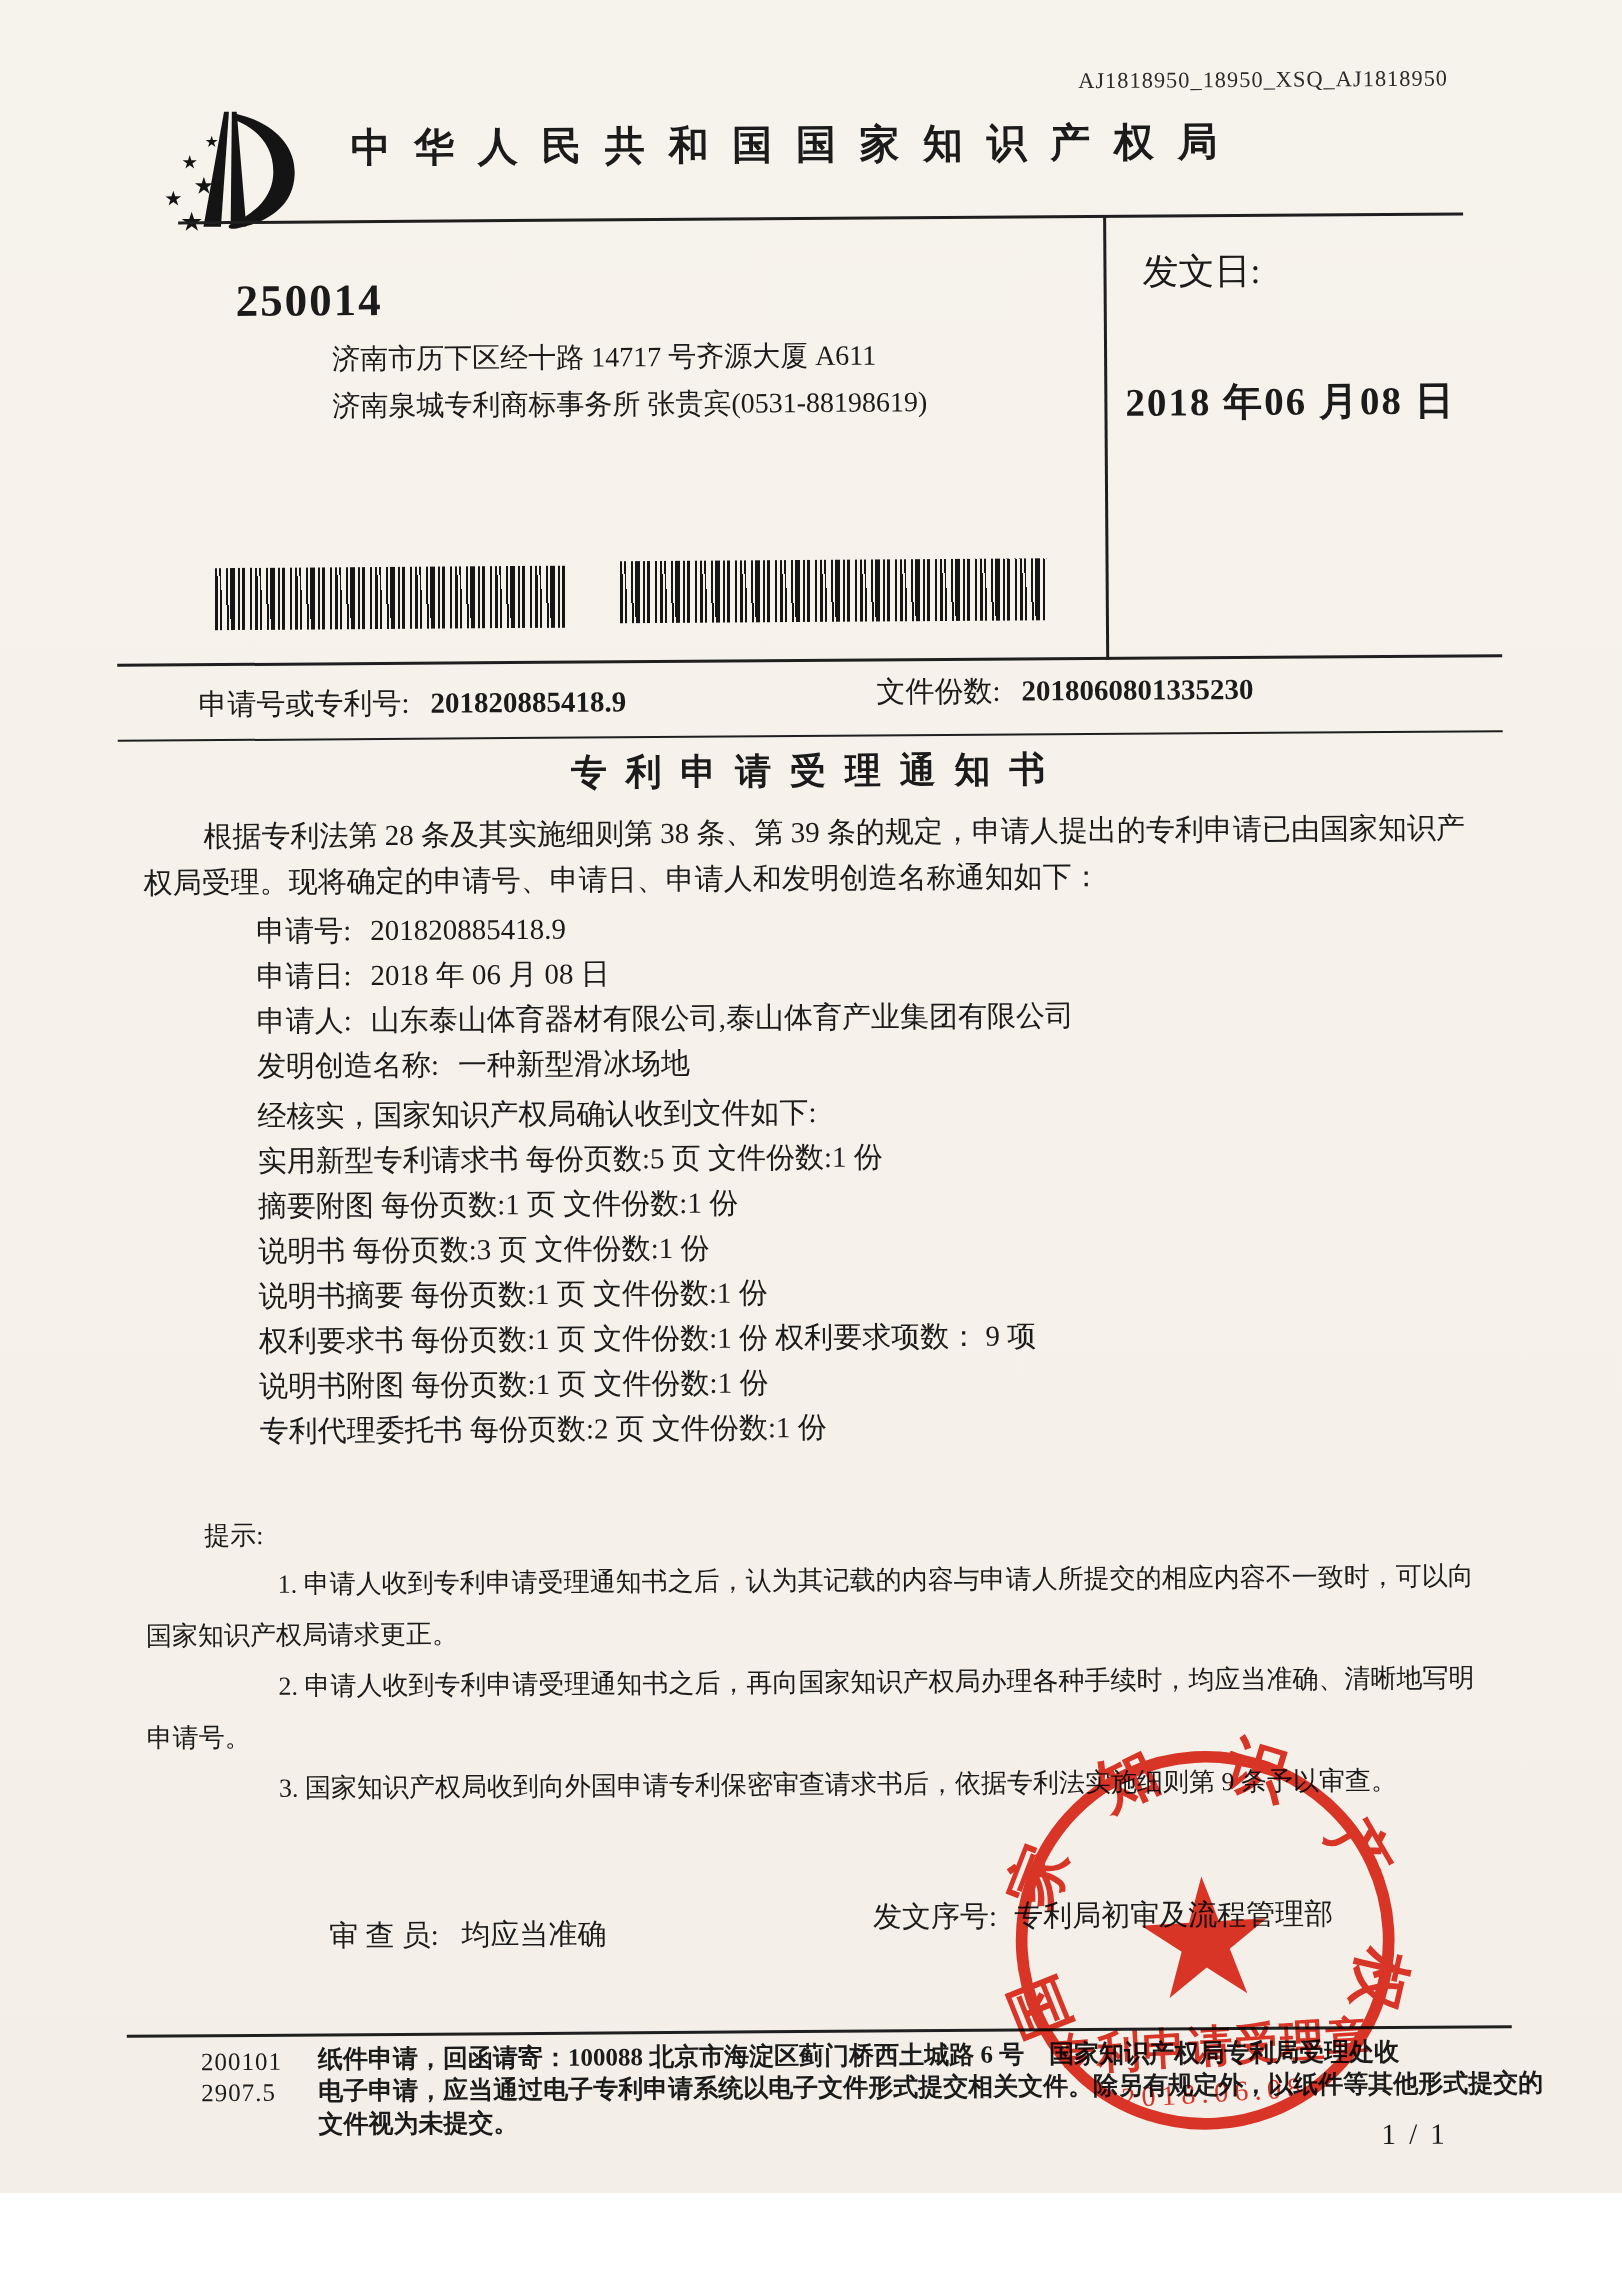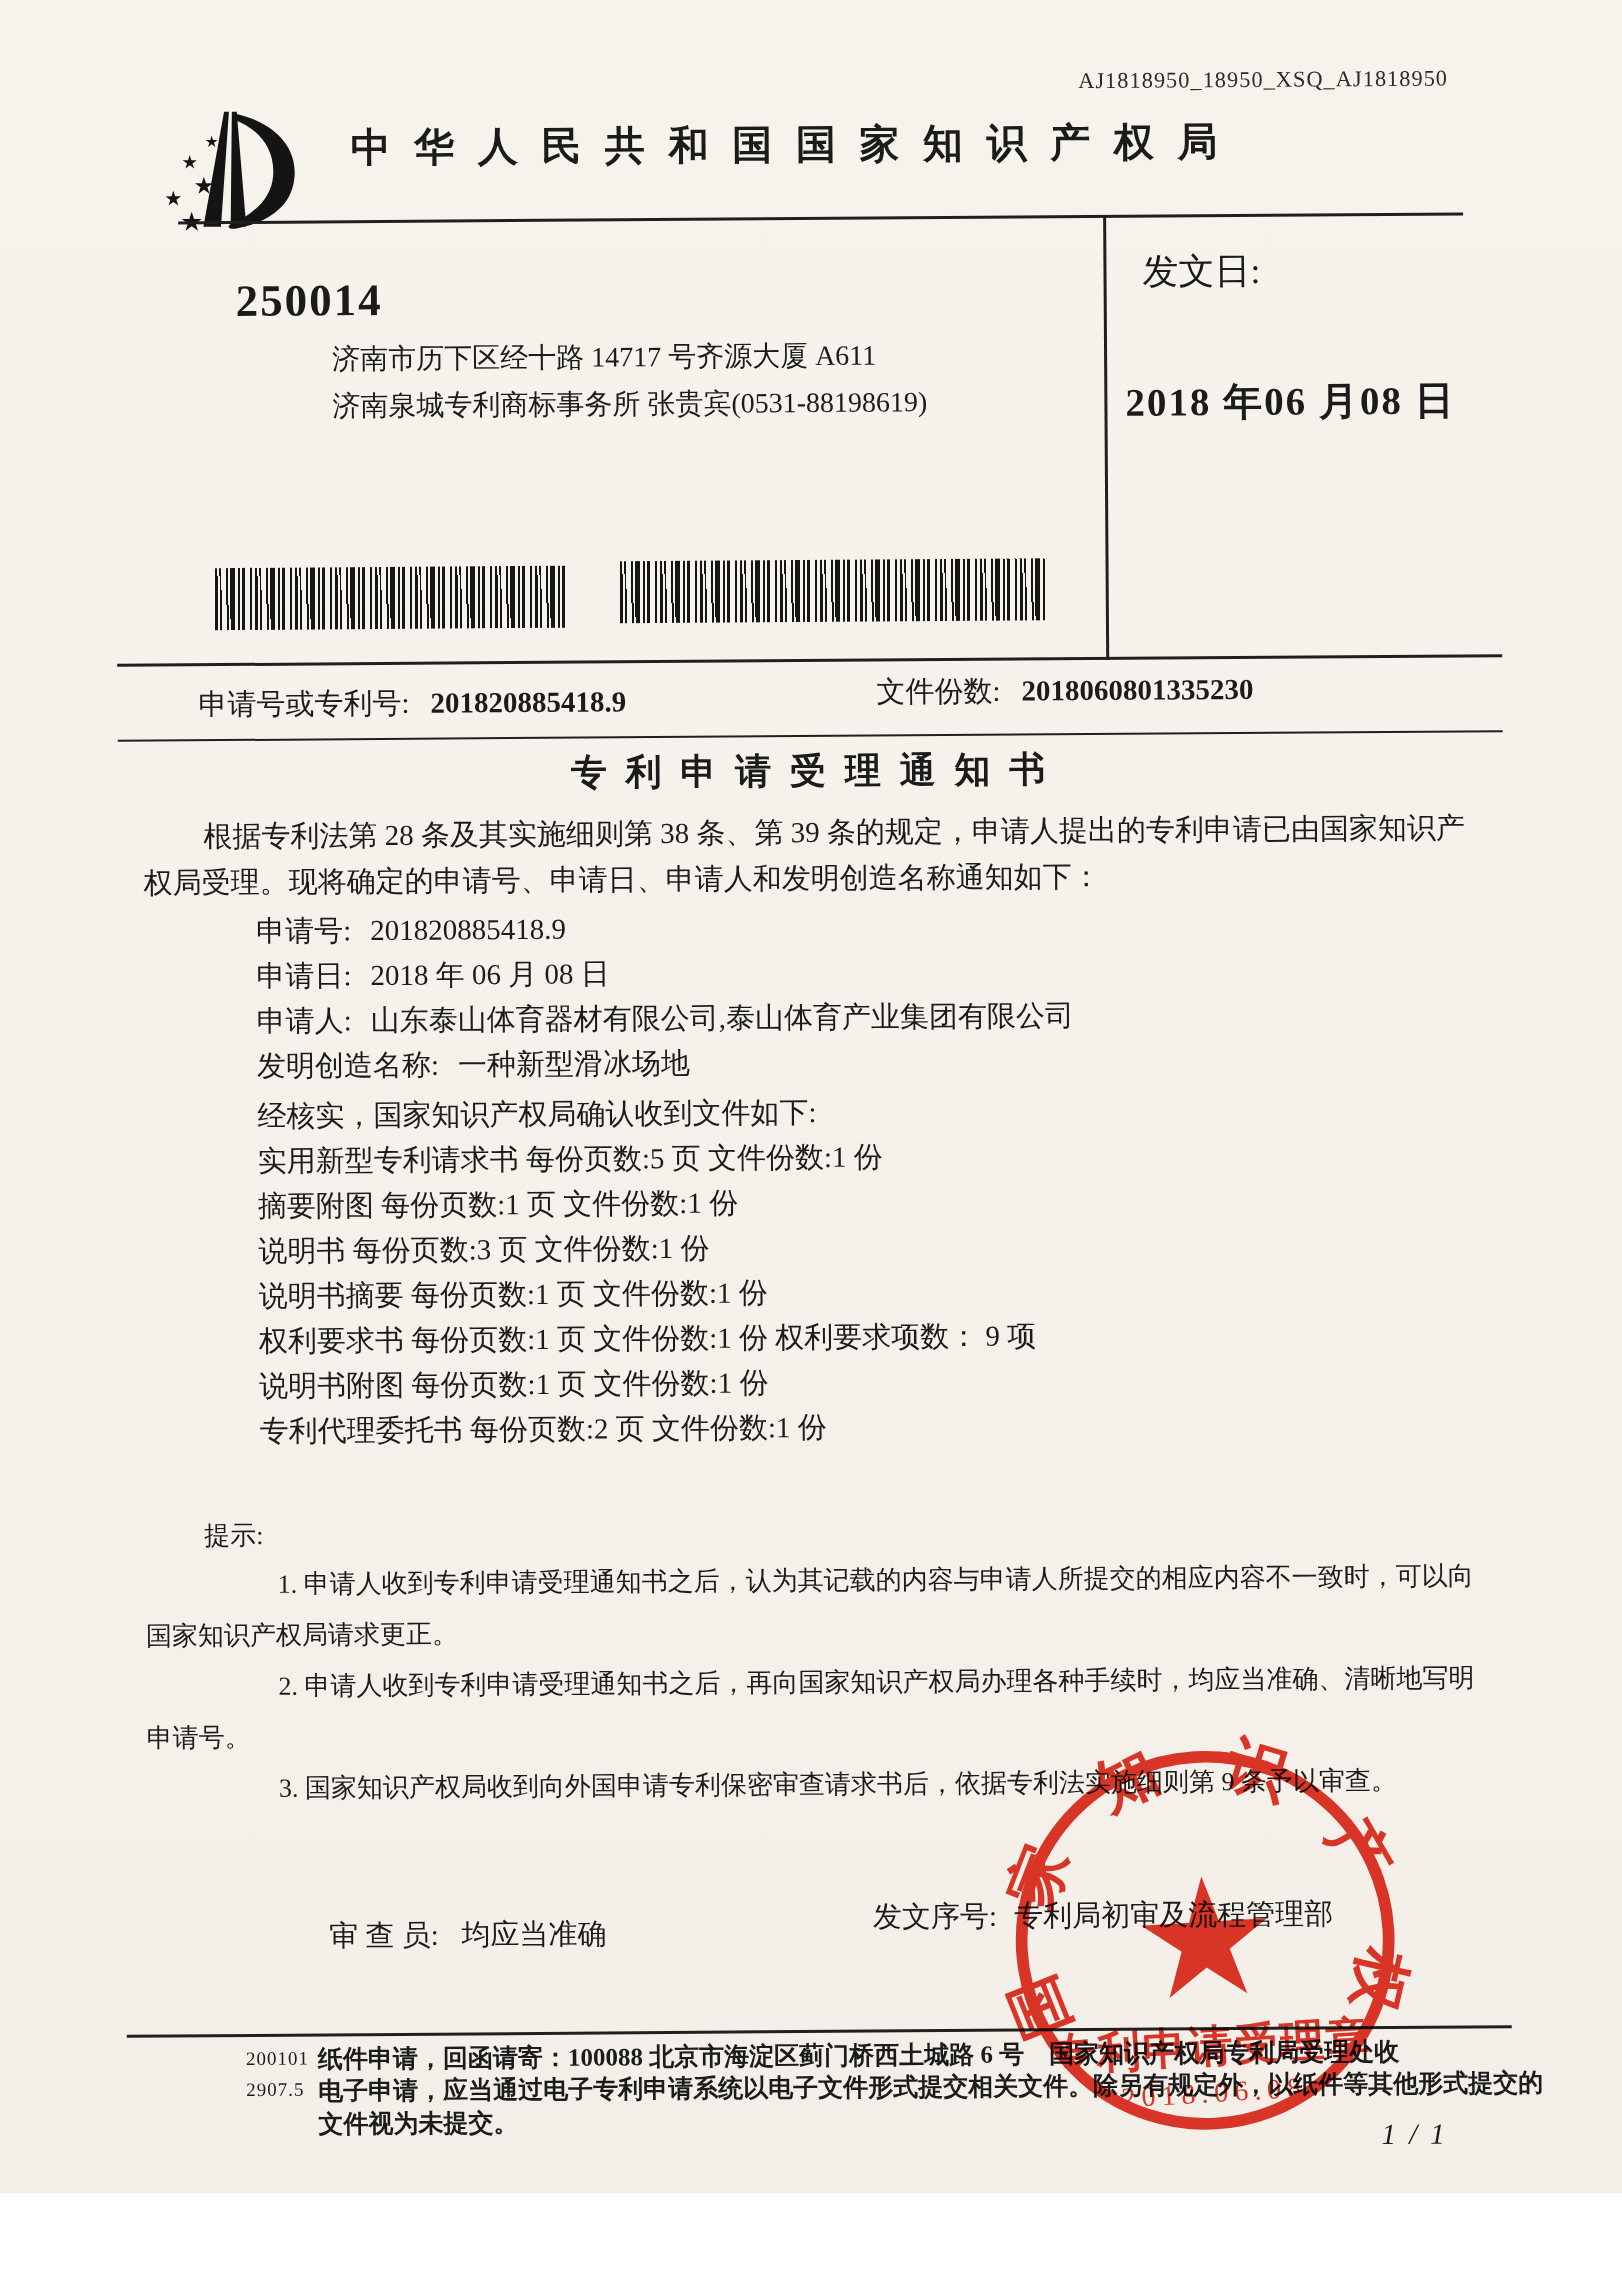--- a/index.html
+++ b/index.html
@@ -33,21 +33,21 @@
   .approw{font-size:29px;white-space:nowrap;}
   .approw b{font-weight:700;}
   .notice-title{font-size:36px;font-weight:700;letter-spacing:4.9px;text-align:center;width:100%;}
   .body-text{font-size:29px;line-height:46px;}
   .fieldline{font-size:29px;line-height:45px;white-space:nowrap;}
   .doclist{font-size:29px;line-height:45px;white-space:nowrap;}
   .tips-label{font-size:26px;}
   .tips{font-size:26px;line-height:51px;}
   .tips .tip{text-indent:132px;}
   .signoff{font-size:29px;white-space:nowrap;}
-  .footer-code{font-size:19px;letter-spacing:1px;margin-left:45px;}
+  .footer-code{font-size:25px;letter-spacing:1px;}
   .footer-text{font-size:25px;line-height:32px;font-weight:600;white-space:nowrap;}
   .pagenum{font-size:29px;letter-spacing:2.9px;}
   .stamp-wrap{mix-blend-mode:multiply;opacity:.94;transform:rotate(-3deg);}
   .white-strip{position:absolute;left:0;right:0;bottom:0;height:101px;background:#ffffff;}
 </style>
 </head>
 <body>
 
 <div class="page">
   <div class="tilt">
@@ -142,21 +142,21 @@
       <span>发文序号:</span>
       <span style="margin-left:9.8px;">专利局初审及流程管理部</span>
     </div>
 
     <div class="rule" style="left:119px;top:2030px;width:1385px;height:2.9px;"></div>
     <div class="abs footer-code" style="left:193px;top:2044px;">200101</div>
     <div class="abs footer-code" style="left:193px;top:2075px;">2907.5</div>
     <div class="abs footer-text" style="left:310px;top:2040px;">纸件申请，回函请寄：100088  北京市海淀区蓟门桥西土城路 6 号　国家知识产权局专利局受理处收</div>
     <div class="abs footer-text" style="left:310px;top:2072px;">电子申请，应当通过电子专利申请系统以电子文件形式提交相关文件。除另有规定外，以纸件等其他形式提交的</div>
     <div class="abs footer-text" style="left:310px;top:2105px;">文件视为未提交。</div>
-    <div class="abs pagenum" style="left:1373px;top:2122px;font-style:italic;">1 / 1</div>
+    <div class="abs pagenum" style="left:1373px;top:2122px;">1 / 1</div>
 
     <div class="abs stamp-wrap" style="left:993px;top:1738px;width:410px;height:410px;">
       <svg width="410" height="410" viewBox="0 0 420 420">
         <circle cx="210" cy="210" r="188" fill="none" stroke="#d6281a" stroke-width="12"></circle>
         <path id="ringPath" d="M 72,295 A 162,162 0 1 1 348,295" fill="none"></path>
         <text font-size="62" font-weight="700" fill="#d6281a" font-family="Liberation Serif, DejaVu Serif, serif">
           <textPath href="#ringPath" startOffset="6" textLength="790" lengthAdjust="spacing">国家知识产权局</textPath>
         </text>
         <text x="210" y="266" font-size="168" text-anchor="middle" fill="#d6281a">★</text>
         <text x="210" y="334" font-size="45" font-weight="700" text-anchor="middle" letter-spacing="2" fill="#d6281a" font-family="Liberation Serif, DejaVu Serif, serif">专利申请受理章</text>

